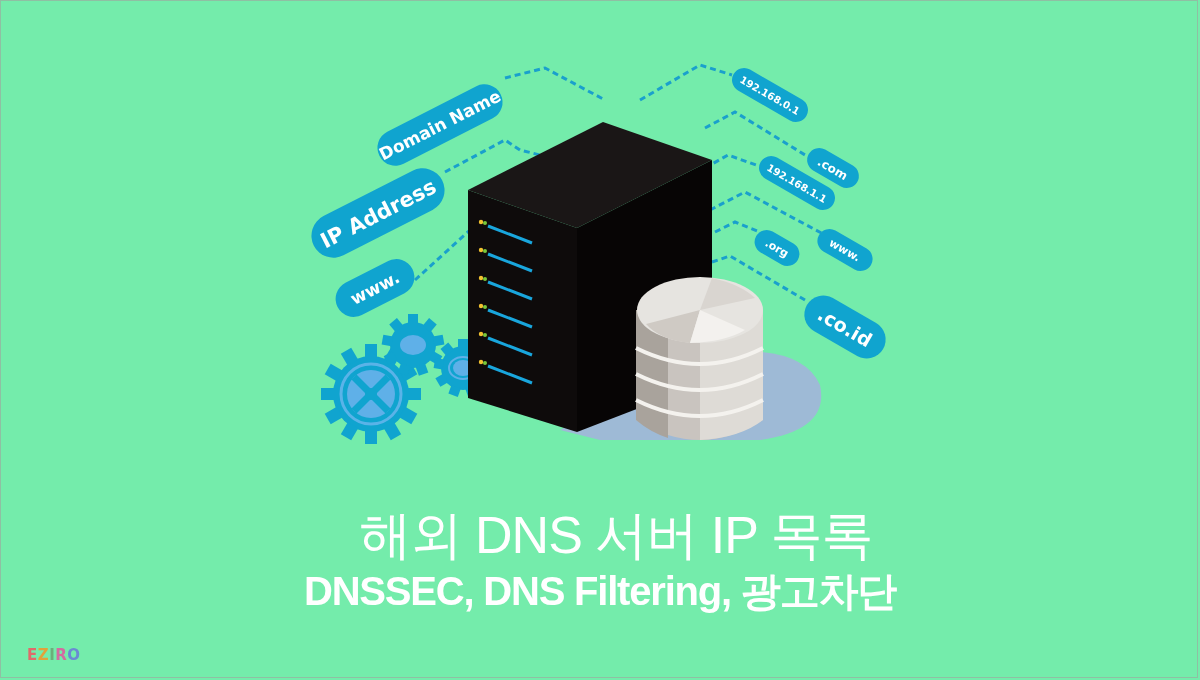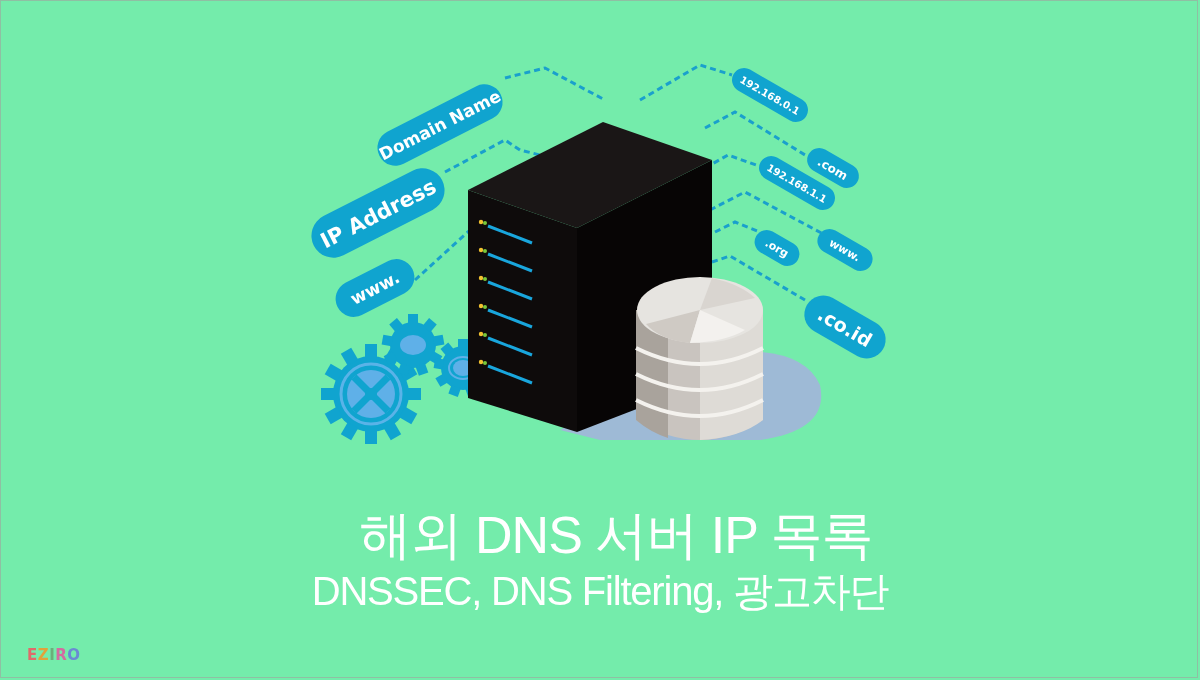--- a/index.html
+++ b/index.html
@@ -19,21 +19,21 @@
     }
     .title {
       position: absolute; left: 16px; width: 1200px; text-align: center;
       color: #ffffff; top: 505px;
       font-size: 52px; font-weight: 400; letter-spacing: -1px;
       line-height: 60px;
     }
     .subtitle {
       position: absolute; left: 0; width: 1200px; text-align: center;
       color: #ffffff; top: 566px;
-      font-size: 40px; font-weight: 400; letter-spacing: -1.2px;
+      font-size: 40px; font-weight: 700; letter-spacing: -1.2px;
       line-height: 50px;
     }
     .logo {
       position: absolute; left: 27px; top: 646px;
       font-size: 15px; letter-spacing: 0.5px; font-family: "DejaVu Sans", sans-serif; font-weight: bold;
     }
     .logo span { display: inline-block; }
     .pill-label {
       font-family: "DejaVu Sans", sans-serif;
       font-weight: bold;

